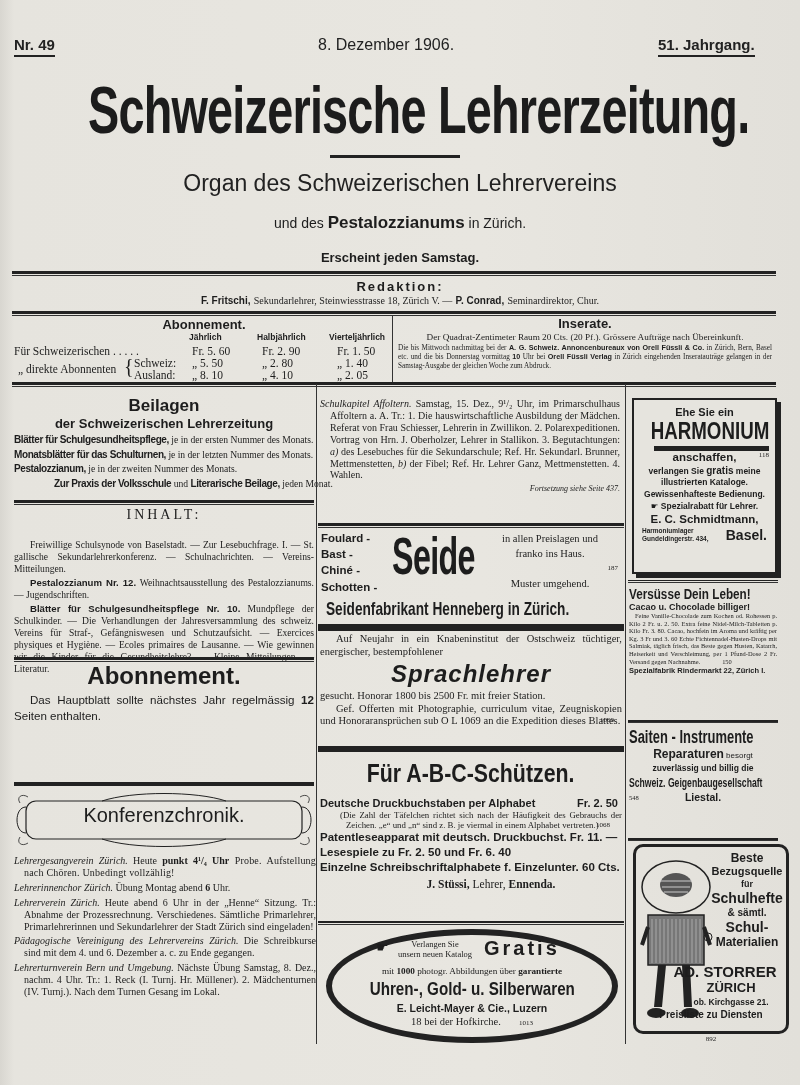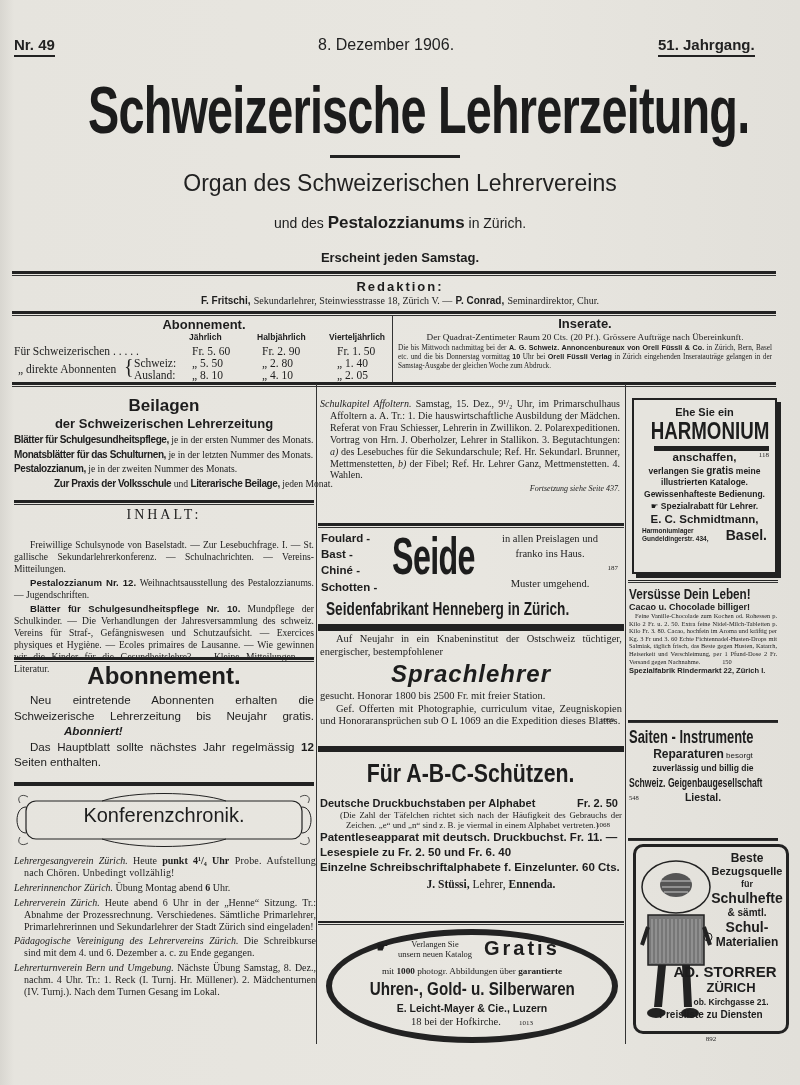--- a/index.html
+++ b/index.html
@@ -119,21 +119,20 @@
   <div class="abs serif" style="left:14px;top:539px;width:300px;font-size:9.6px;line-height:12px;text-align:justify;">
     <p class="indent">Freiwillige Schulsynode von Baselstadt. — Zur Lesebuchfrage. I. — St. gallische Sekundarlehrerkonferenz. — Schulnachrichten. — Vereins-Mitteilungen.</p>
     <p class="indent" style="margin-top:2px;"><b class="sans">Pestalozzianum Nr. 12.</b><span> Weihnachtsausstellung des Pestalozzianums. — Jugendschriften.</span></p>
     <p class="indent" style="margin-top:2px;"><b class="sans">Blätter für Schulgesundheitspflege Nr. 10.</b><span> Mundpflege der Schulkinder. — Die Verhandlungen der Jahresversammlung des schweiz. Vereins für Straf-, Gefängniswesen und Schutzaufsicht. — Exercices physiques et Hygiène. — Ecoles primaires de Lausanne. — Wie gewinnen wir die Kinder für die Gesundheitslehre? — Kleine Mitteilungen. — Literatur.</span></p>
   </div>
 
   <div class="hr-dbl" style="left:14px;top:657px;width:300px;"></div>
 
   <div class="abs center sans bold" style="left:14px;top:662px;width:300px;font-size:24px;">Abonnement.</div>
   <div class="abs sans" style="left:14px;top:692px;width:300px;font-size:11.6px;line-height:15.5px;text-align:justify;">
-    <p class="indent"><span>Neu eintretende Abonnenten erhalten die Schweizerische Lehrerzeitung bis Neujahr gratis.</span> <b class="ital" style="margin-left:50px;">Abonniert!</b></p>
     <p class="indent"><span>Das Hauptblatt sollte nächstes Jahr regelmässig </span><b>12</b><span> Seiten enthalten.</span></p>
   </div>
 
   <div class="hr-thick" style="left:14px;top:782px;width:300px;height:4px;"></div>
 
   <svg class="abs" style="left:12px;top:789px;" width="304" height="62" viewBox="0 0 304 62">
     <rect x="14" y="12" width="276" height="38" rx="10" fill="none" stroke="#222" stroke-width="1.2"></rect>
     <path d="M14 18 C2 18 2 44 14 44 M290 18 C302 18 302 44 290 44" fill="none" stroke="#222" stroke-width="1"></path>
     <path d="M90 12 C120 2 184 2 214 12 M90 50 C120 60 184 60 214 50" fill="none" stroke="#222" stroke-width="1"></path>
     <path d="M8 14 C4 8 10 4 16 8 M296 14 C300 8 294 4 288 8 M8 48 C4 54 10 58 16 54 M296 48 C300 54 294 58 288 54" fill="none" stroke="#222" stroke-width="0.8"></path>

